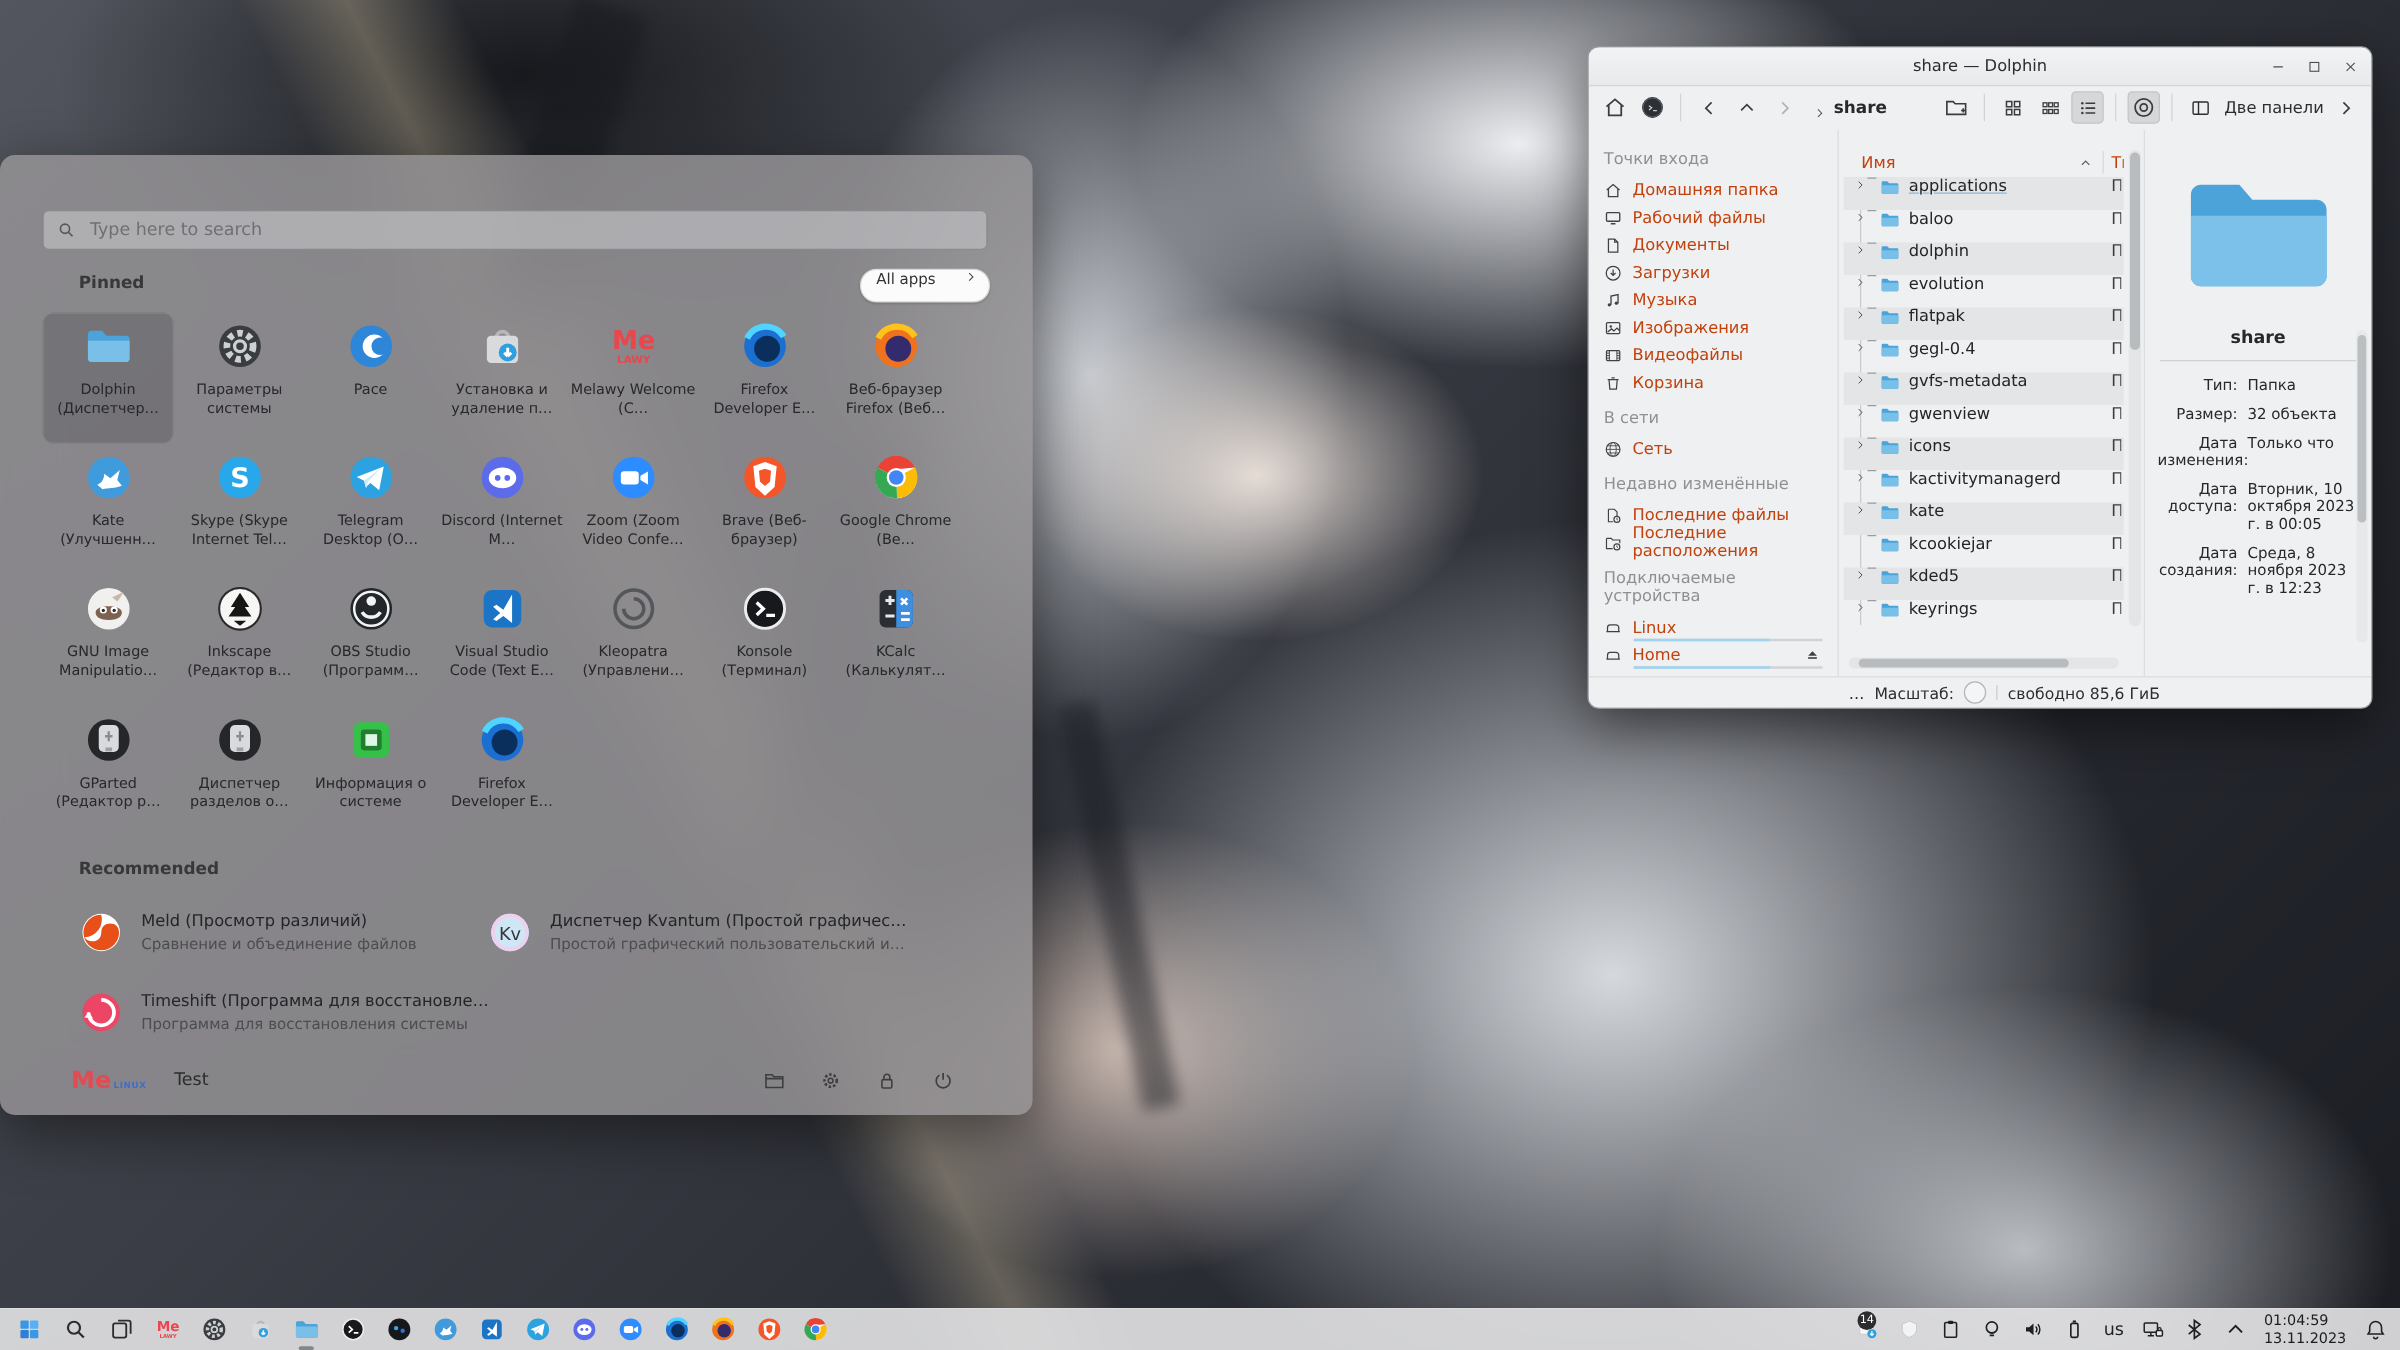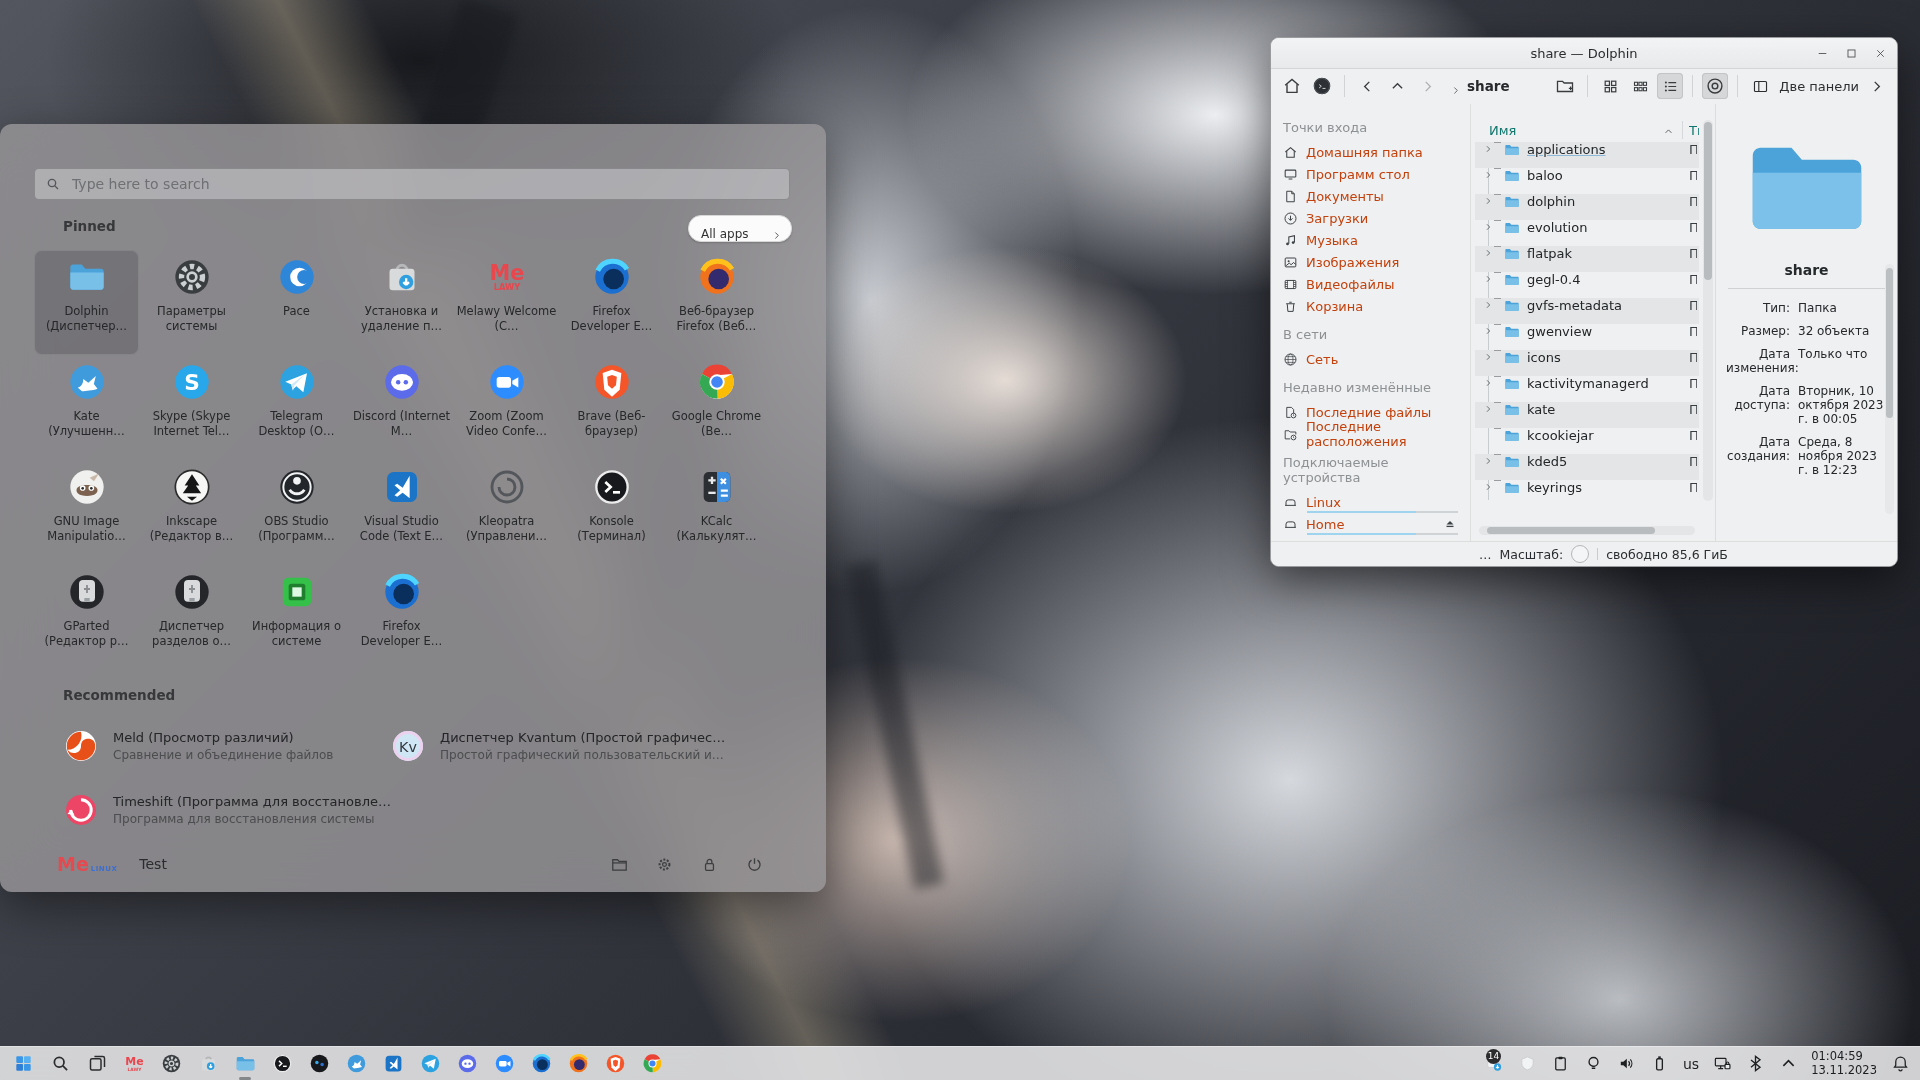--- a/index.html
+++ b/index.html
@@ -24,21 +24,21 @@
     background:rgba(151,149,151,.82);backdrop-filter:blur(26px);
     box-shadow:0 14px 48px rgba(0,0,0,.45);}
   .search{position:absolute;left:34px;top:44px;width:756px;height:32px;border-radius:5px;
     background:rgba(193,193,196,.65);border:1px solid rgba(110,110,112,.55);
     display:flex;align-items:center;gap:9px;padding:0 10px;box-sizing:border-box;}
   .search .ic{width:16px;height:16px;color:#55575a;flex:0 0 auto;}
   .search input{flex:1;background:transparent;border:none;outline:none;font:14px "DejaVu Sans",sans-serif;color:#2b2d2f;}
   .search input::placeholder{color:#6e7073;}
   .sec-head{position:absolute;font-size:13.5px;font-weight:bold;color:#36383a;}
   .allapps{position:absolute;left:688px;top:91px;height:25px;padding:0 9px 0 12px;border-radius:13px;
-    background:#fbfbfb;border:1px solid #d7d7d7;display:flex;align-items:flex-end;gap:22px;
+    background:#fbfbfb;border:1px solid #d7d7d7;display:flex;align-items:flex-start;gap:22px;
     font-size:12px;color:#333;box-shadow:0 1px 2px rgba(0,0,0,.18);} 
   .allapps .chv{width:11px;height:11px;color:#444;}
   .apps{position:absolute;left:34px;top:126px;display:grid;grid-template-columns:repeat(7,105px);grid-auto-rows:105px;}
   .cell{display:flex;flex-direction:column;align-items:center;padding-top:7px;border-radius:8px;box-sizing:border-box;}
   .cell.sel{background:rgba(82,82,86,.38);box-shadow:inset 0 0 0 1px rgba(255,255,255,.12);}
   .cell .aic{width:40px;height:40px;margin-bottom:7px;}
   .cell .aic svg{width:40px;height:40px;display:block;}
   .albl{width:100px;text-align:center;font-size:11.5px;line-height:1.3;color:#26282a;
     display:-webkit-box;-webkit-line-clamp:2;-webkit-box-orient:vertical;overflow:hidden;}
   .recs{position:absolute;left:63px;top:590px;display:grid;grid-template-columns:327px 380px;grid-auto-rows:64px;}
@@ -84,21 +84,21 @@
   .phead{font-size:13px;color:#8e9194;margin:10px 0 6px 0;}
   .pitem{display:flex;align-items:center;gap:8px;height:22px;font-size:13px;color:#c2410c;position:relative;}
   .pitem .pic{width:15px;height:15px;color:#3e4246;flex:0 0 auto;}
   .pitem .pic svg{width:15px;height:15px;display:block;}
   .pitem .usage{position:absolute;left:24px;right:12px;bottom:0;height:2px;background:#cfd3d6;}
   .pitem .usage i{position:absolute;left:0;top:0;bottom:0;width:72%;background:#9fd4ef;}
   .pitem .eject{margin-left:auto;margin-right:14px;color:#3e4246;width:12px;height:12px;}
   
   .files{position:absolute;left:204px;top:66px;bottom:25px;width:242px;background:#eff0f1;}
   .fhead{position:absolute;left:0;right:18px;top:14px;height:24px;border-bottom:1px solid #d7d8d9;
-    display:flex;align-items:center;font-size:13px;color:#0f766e;}
+    display:flex;align-items:center;font-size:13px;color:#c2410c;}
   .fhead .hn{margin-left:14px;}
   .fhead .sort{width:11px;height:11px;margin-left:auto;margin-right:8px;color:#55585b;}
   .fhead .hdiv{width:1px;height:18px;background:#d7d8d9;}
   .fhead .ht{width:10px;overflow:hidden;white-space:nowrap;margin-left:6px;flex:0 0 auto;}
   .rows{position:absolute;left:0;right:18px;top:38px;}
   .frow{height:26px;display:flex;align-items:flex-start;font-size:13px;color:#232629;position:relative;}
   .frow.alt{background:#e3e5e6;}
   .frow .exp{width:10px;height:10px;color:#4a4d50;margin-left:8px;flex:0 0 auto;}
   .frow .dash{width:7px;height:1px;background:#9a9da0;margin:0 3px 0 1px;flex:0 0 auto;}
   .frow .fic{width:16px;height:16px;margin-right:7px;flex:0 0 auto;}
@@ -631,21 +631,21 @@
           </span>
           <span>Домашняя папка</span>
         </div>
         <div class="pitem">
           <span class="pic">
             <svg viewBox="0 0 24 24" fill="none" stroke="currentColor" stroke-width="1.7">
               <rect x="3.5" y="5" width="17" height="11" rx="1.4"></rect>
               <path d="M9 19.2h6"></path>
             </svg>
           </span>
-          <span>Программ стол</span>
+          <span>Рабочий файлы</span>
         </div>
         <div class="pitem">
           <span class="pic">
             <svg viewBox="0 0 24 24" fill="none" stroke="currentColor" stroke-width="1.6">
               <path d="M6 3.6h8l4 4v12.8H6z"></path>
               <path d="M14 3.6v4h4"></path>
             </svg>
           </span>
           <span>Документы</span>
         </div>

